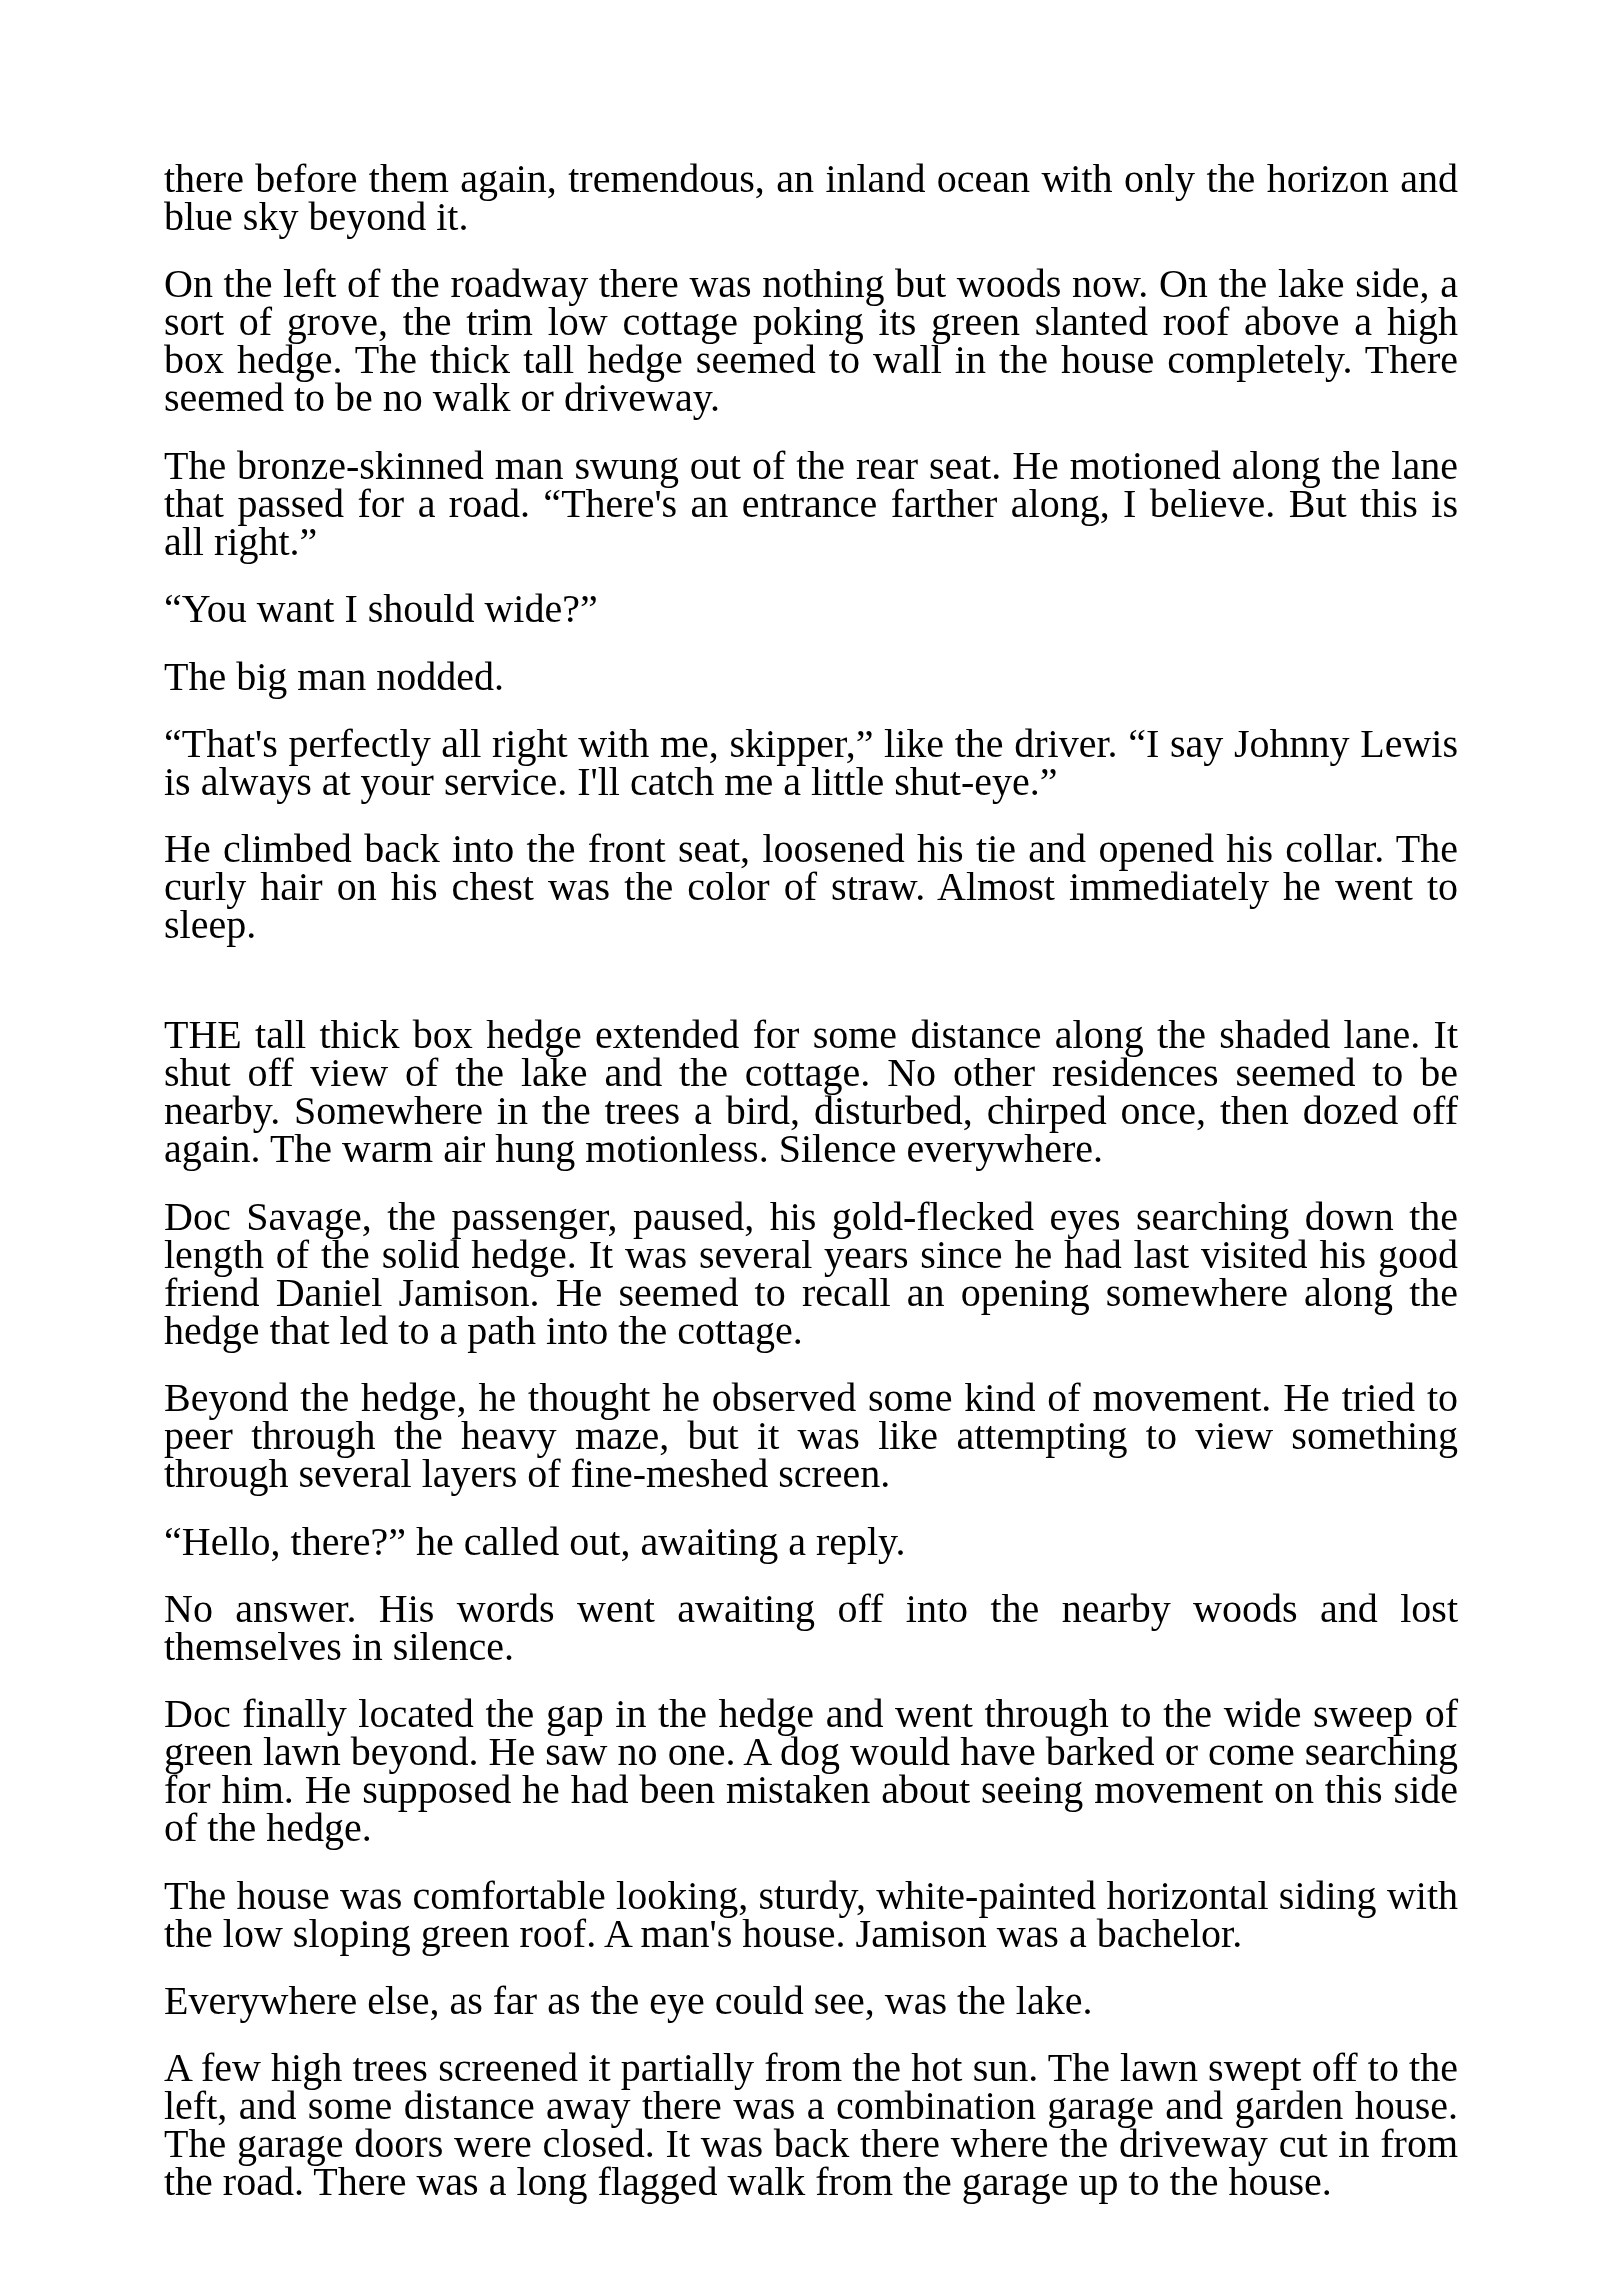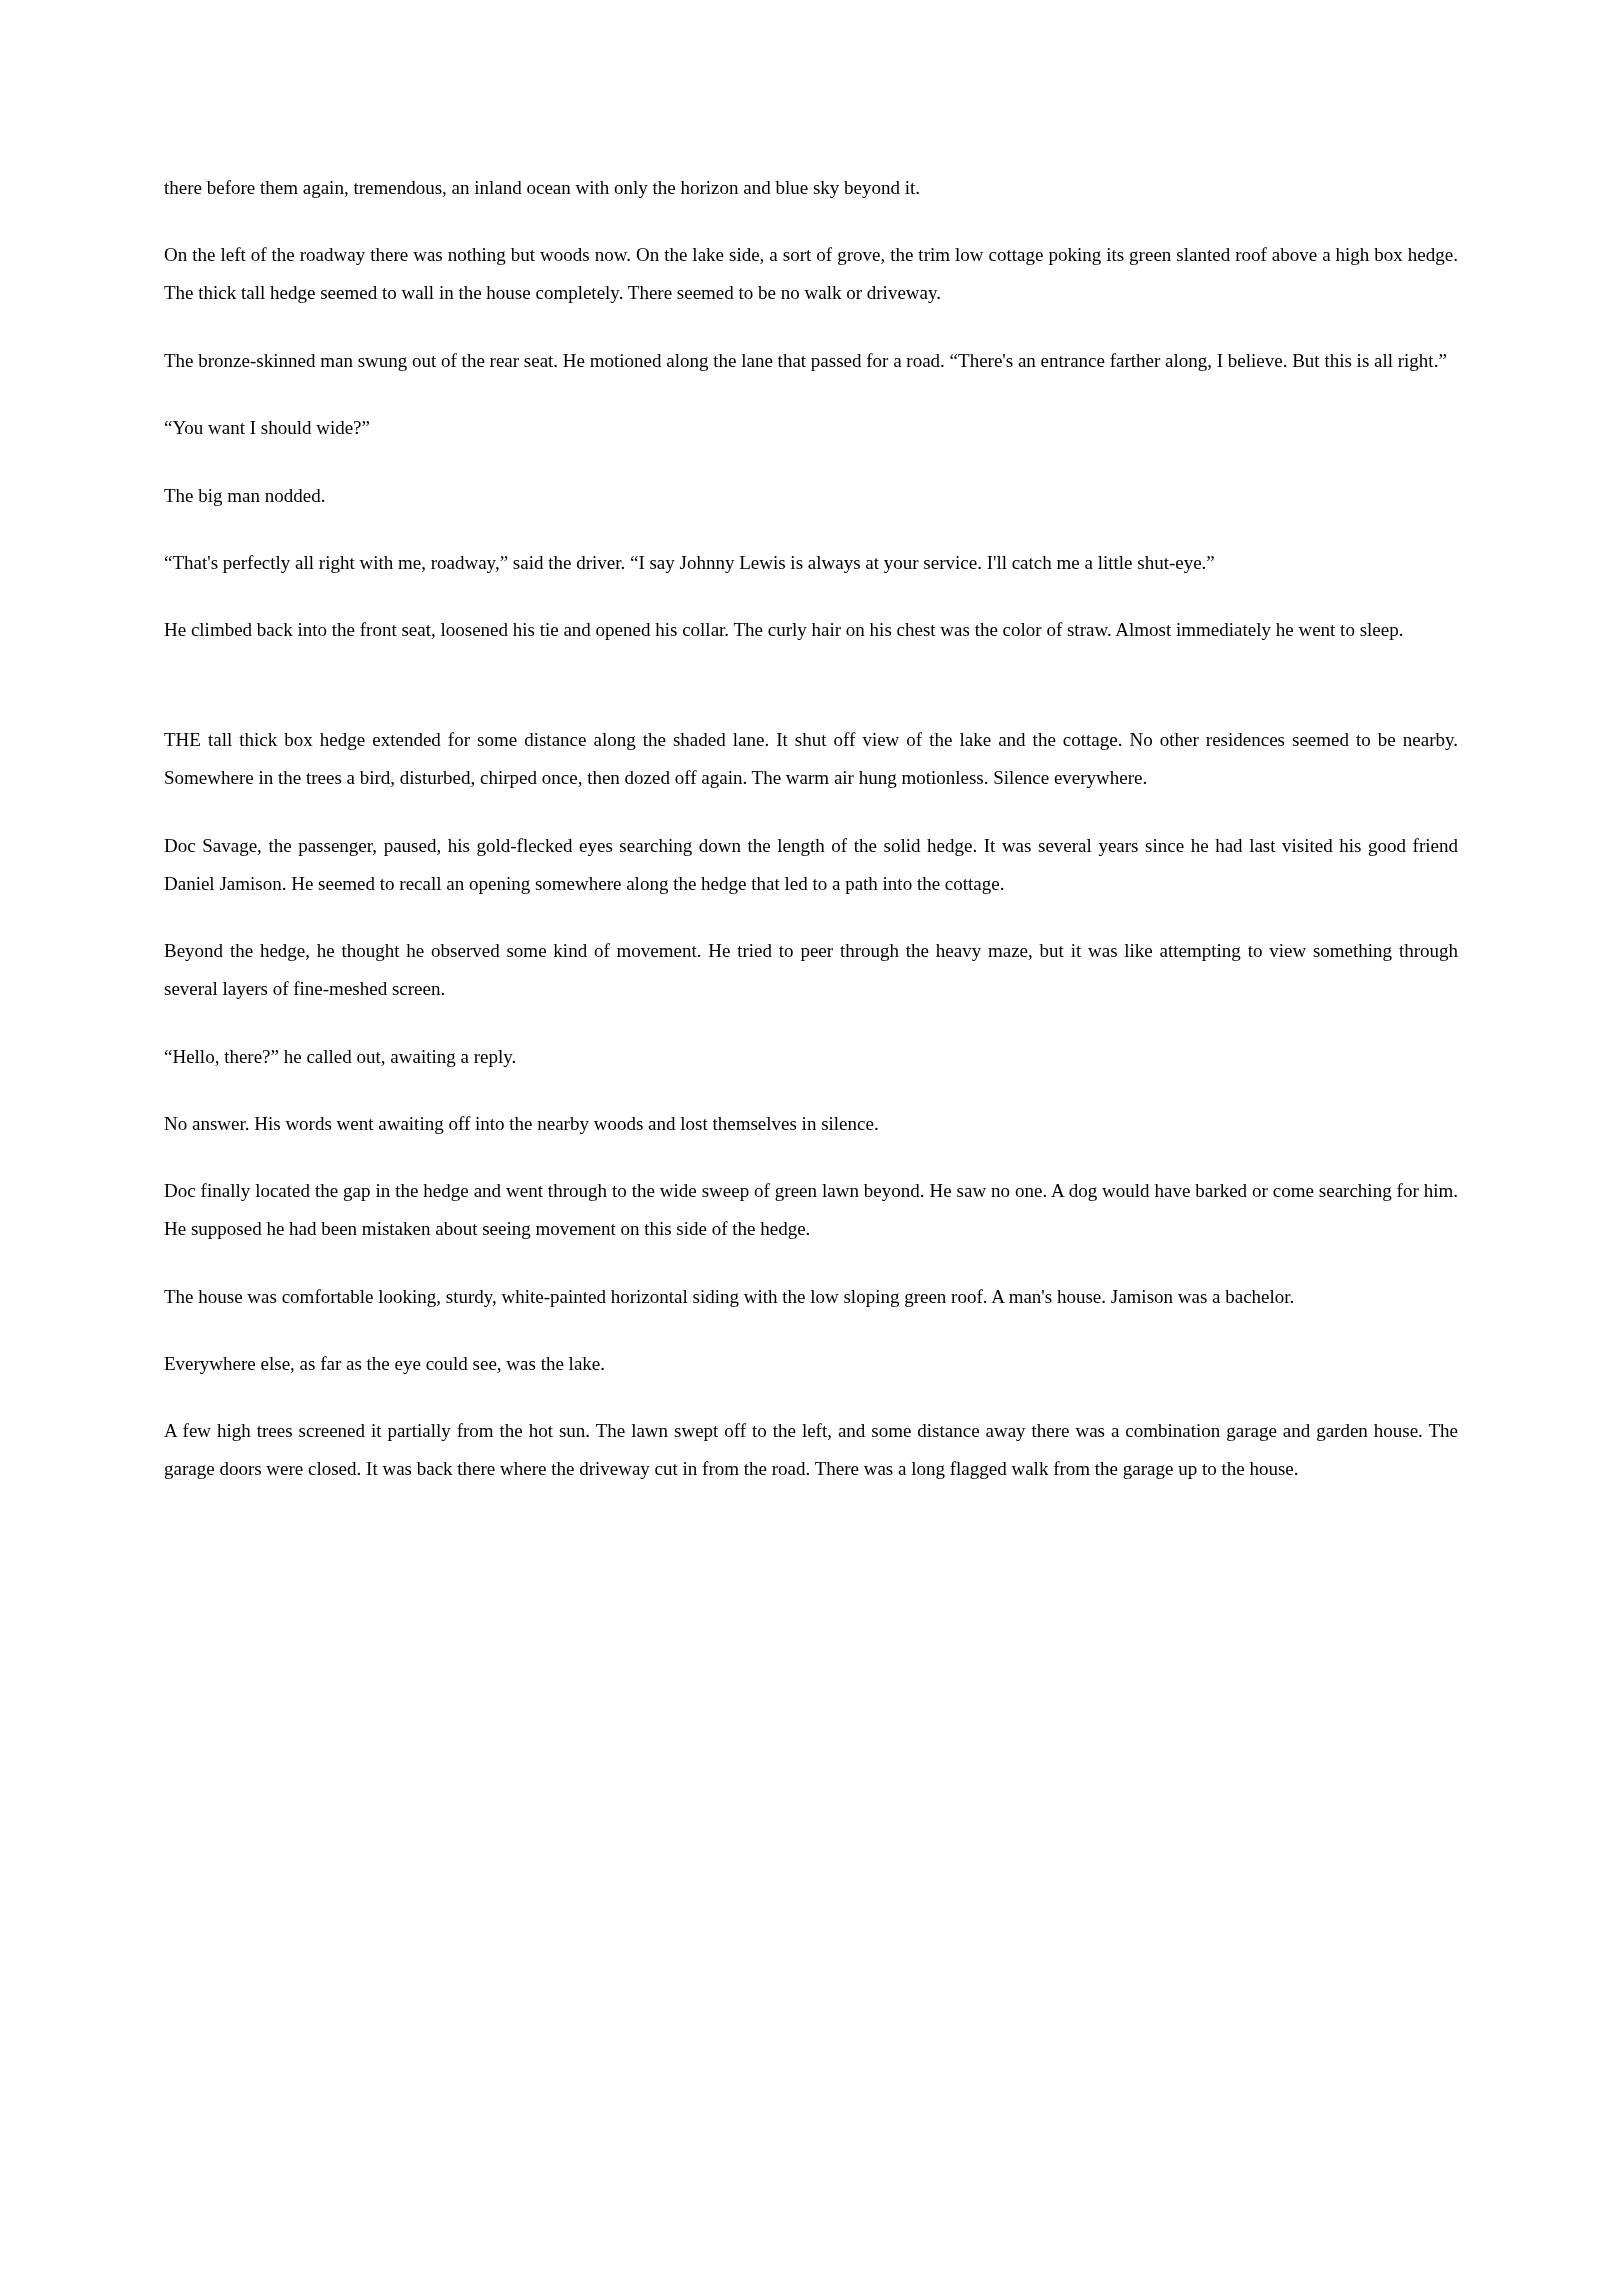--- a/index.html
+++ b/index.html
@@ -10,25 +10,25 @@
   .page {
     position: relative;
     width: 1622px;
     height: 2295px;
     background: #ffffff;
     overflow: hidden;
   }
   .text-column {
     position: absolute;
     left: 164px;
-    top: 169px;
+    top: 160px;
     width: 1294px;
     color: #000000;
     font-family: "Liberation Serif", "DejaVu Serif", serif;
-    font-size: 19px;
+    font-size: 40px;
     line-height: 38px;
     text-align: justify;
     text-justify: inter-word;
   }
   .text-column p {
     margin: 0 0 29.4px 0;
     padding: 0;
   }
   .text-column p.section-start {
     margin-top: 72px;
@@ -37,21 +37,21 @@
 </head>
 <body>
 
 <div class="page">
   <div class="text-column" id="text-column">
       <p>there before them again, tremendous, an inland ocean with only the horizon and blue sky beyond it.</p>
       <p>On the left of the roadway there was nothing but woods now. On the lake side, a sort of grove, the trim low cottage poking its green slanted roof above a high box hedge. The thick tall hedge seemed to wall in the house completely. There seemed to be no walk or driveway.</p>
       <p>The bronze-skinned man swung out of the rear seat. He motioned along the lane that passed for a road. “There's an entrance farther along, I believe. But this is all right.”</p>
       <p>“You want I should wide?”</p>
       <p>The big man nodded.</p>
-      <p>“That's perfectly all right with me, roadway,” said the driver. “I say Johnny Lewis is always at your service. I'll catch me a little shut-eye.”</p>
+      <p>“That's perfectly all right with me, skipper,” like the driver. “I say Johnny Lewis is always at your service. I'll catch me a little shut-eye.”</p>
       <p>He climbed back into the front seat, loosened his tie and opened his collar. The curly hair on his chest was the color of straw. Almost immediately he went to sleep.</p>
       <p class="section-start">THE tall thick box hedge extended for some distance along the shaded lane. It shut off view of the lake and the cottage. No other residences seemed to be nearby. Somewhere in the trees a bird, disturbed, chirped once, then dozed off again. The warm air hung motionless. Silence everywhere.</p>
       <p>Doc Savage, the passenger, paused, his gold-flecked eyes searching down the length of the solid hedge. It was several years since he had last visited his good friend Daniel Jamison. He seemed to recall an opening somewhere along the hedge that led to a path into the cottage.</p>
       <p>Beyond the hedge, he thought he observed some kind of movement. He tried to peer through the heavy maze, but it was like attempting to view something through several layers of fine-meshed screen.</p>
       <p>“Hello, there?” he called out, awaiting a reply.</p>
       <p>No answer. His words went awaiting off into the nearby woods and lost themselves in silence.</p>
       <p>Doc finally located the gap in the hedge and went through to the wide sweep of green lawn beyond. He saw no one. A dog would have barked or come searching for him. He supposed he had been mistaken about seeing movement on this side of the hedge.</p>
       <p>The house was comfortable looking, sturdy, white-painted horizontal siding with the low sloping green roof. A man's house. Jamison was a bachelor.</p>
       <p>Everywhere else, as far as the eye could see, was the lake.</p>
       <p>A few high trees screened it partially from the hot sun. The lawn swept off to the left, and some distance away there was a combination garage and garden house. The garage doors were closed. It was back there where the driveway cut in from the road. There was a long flagged walk from the garage up to the house.</p>

